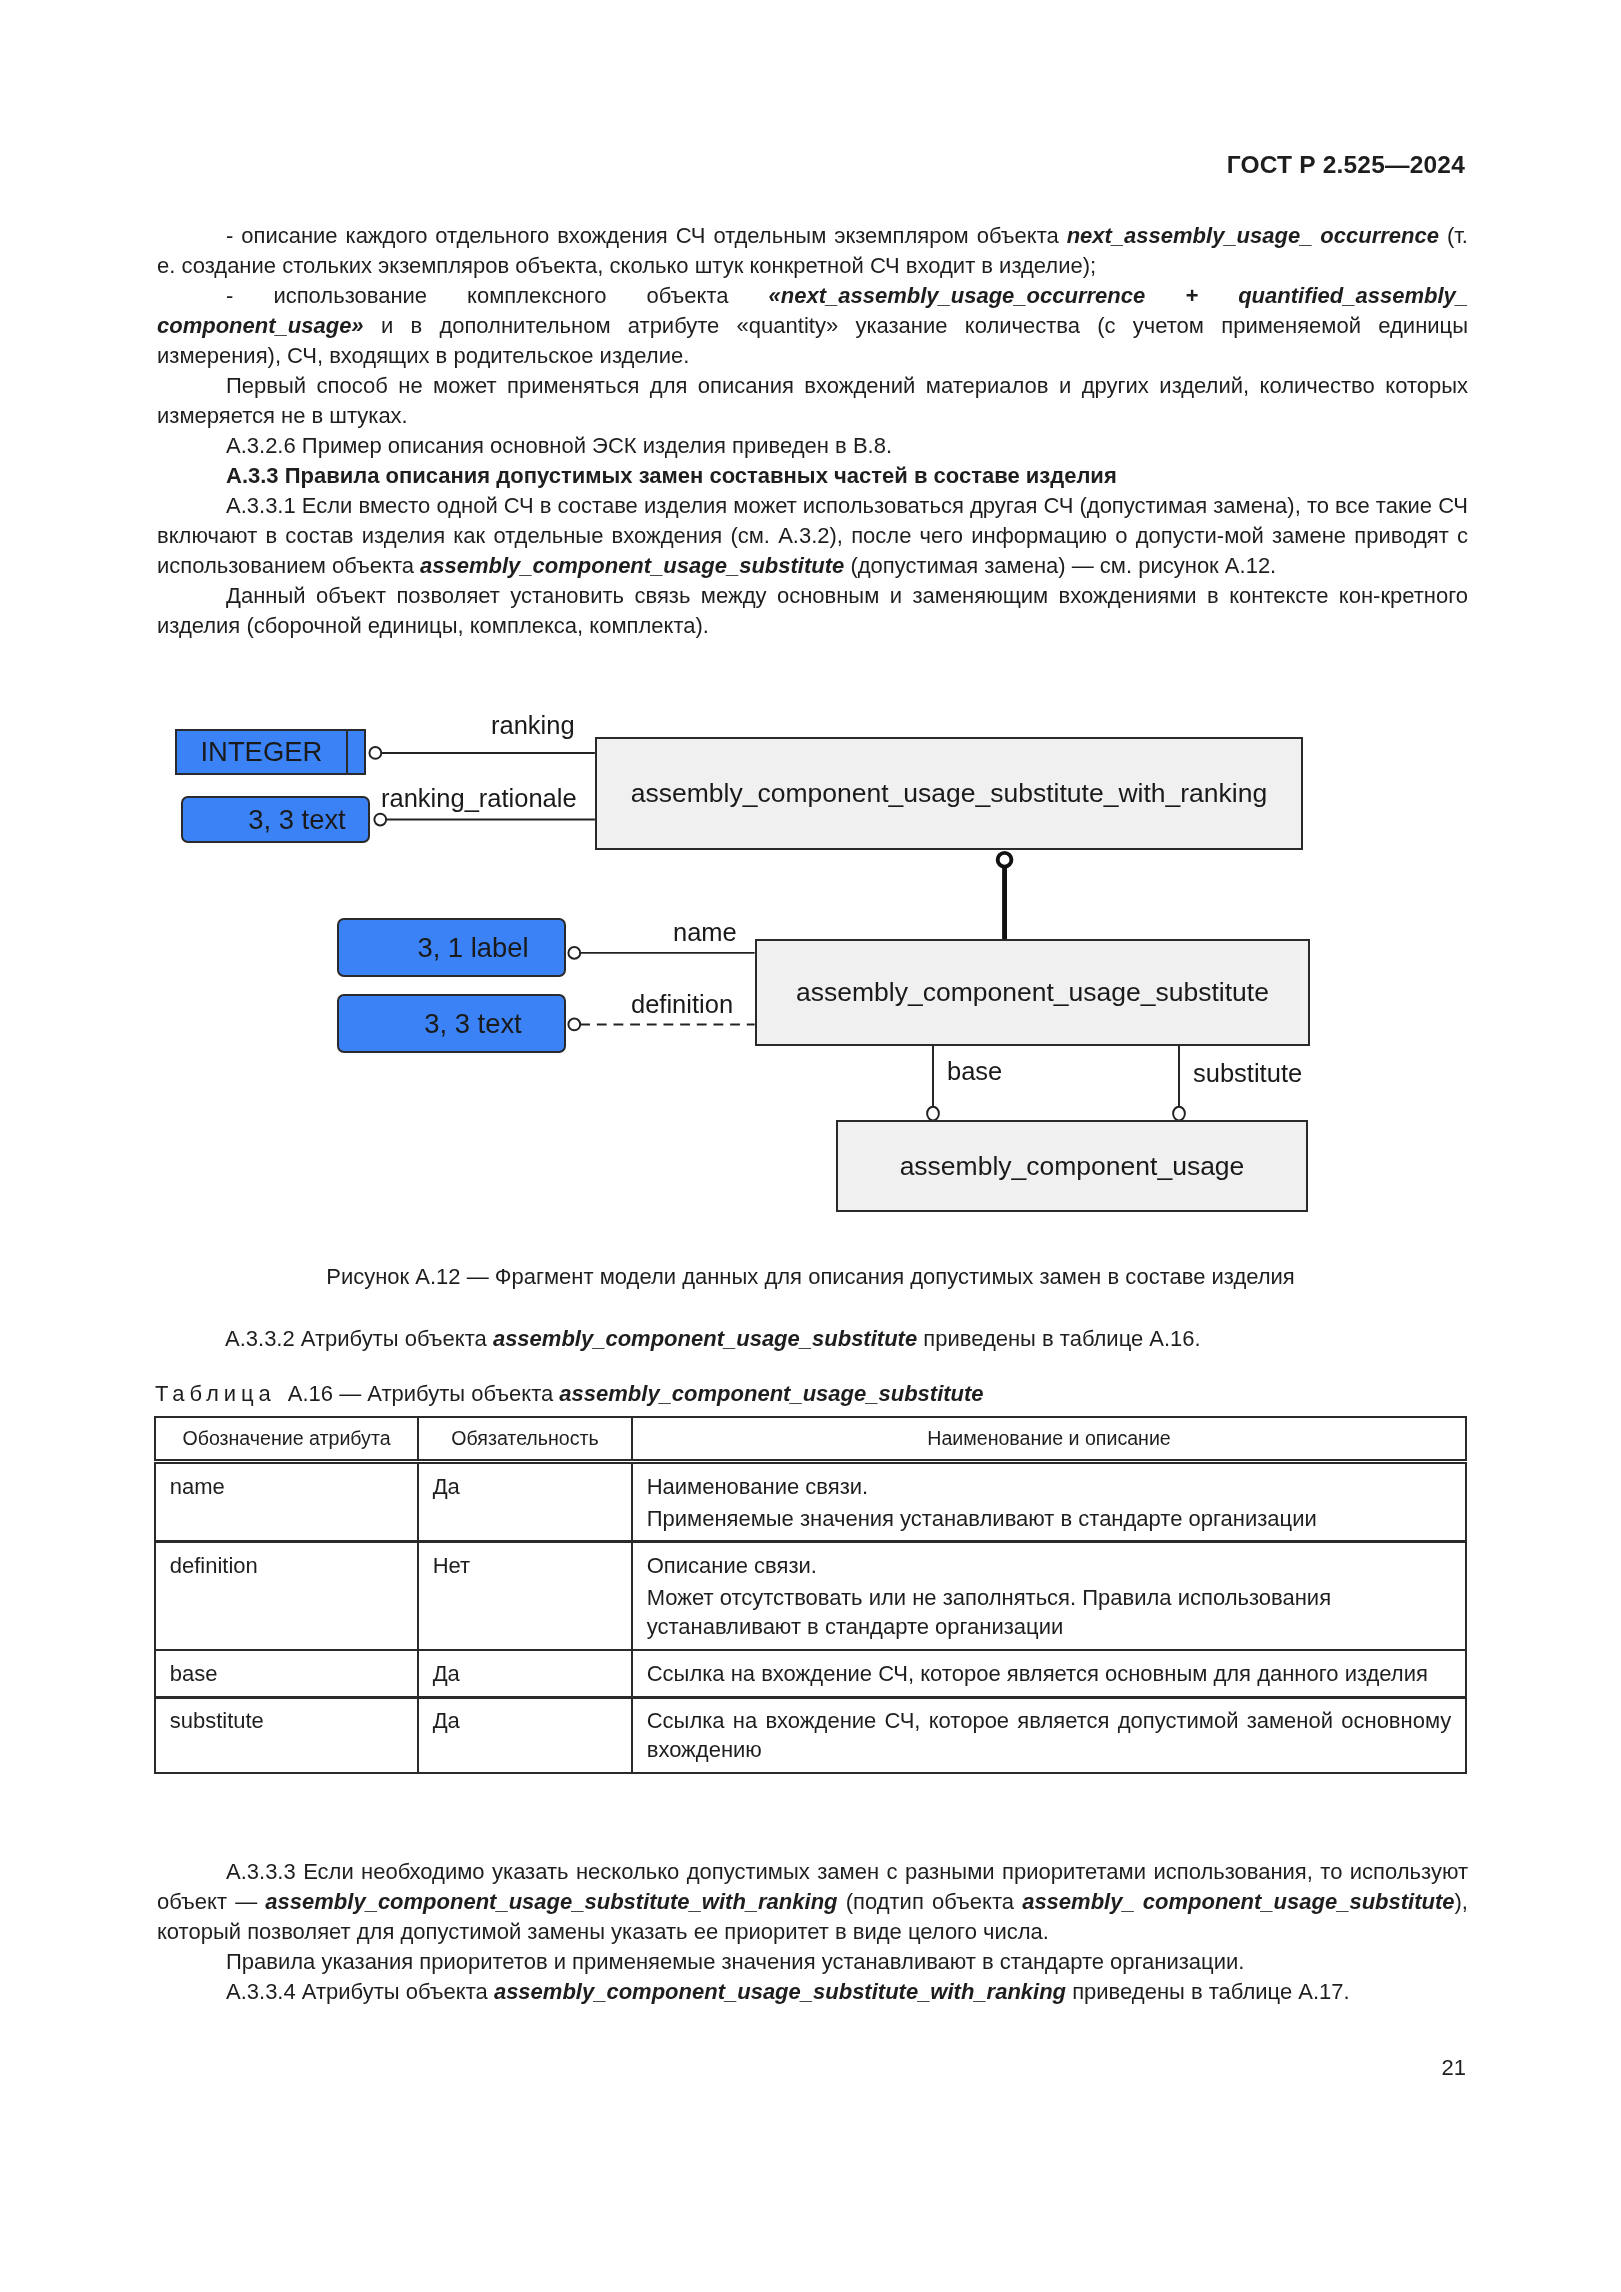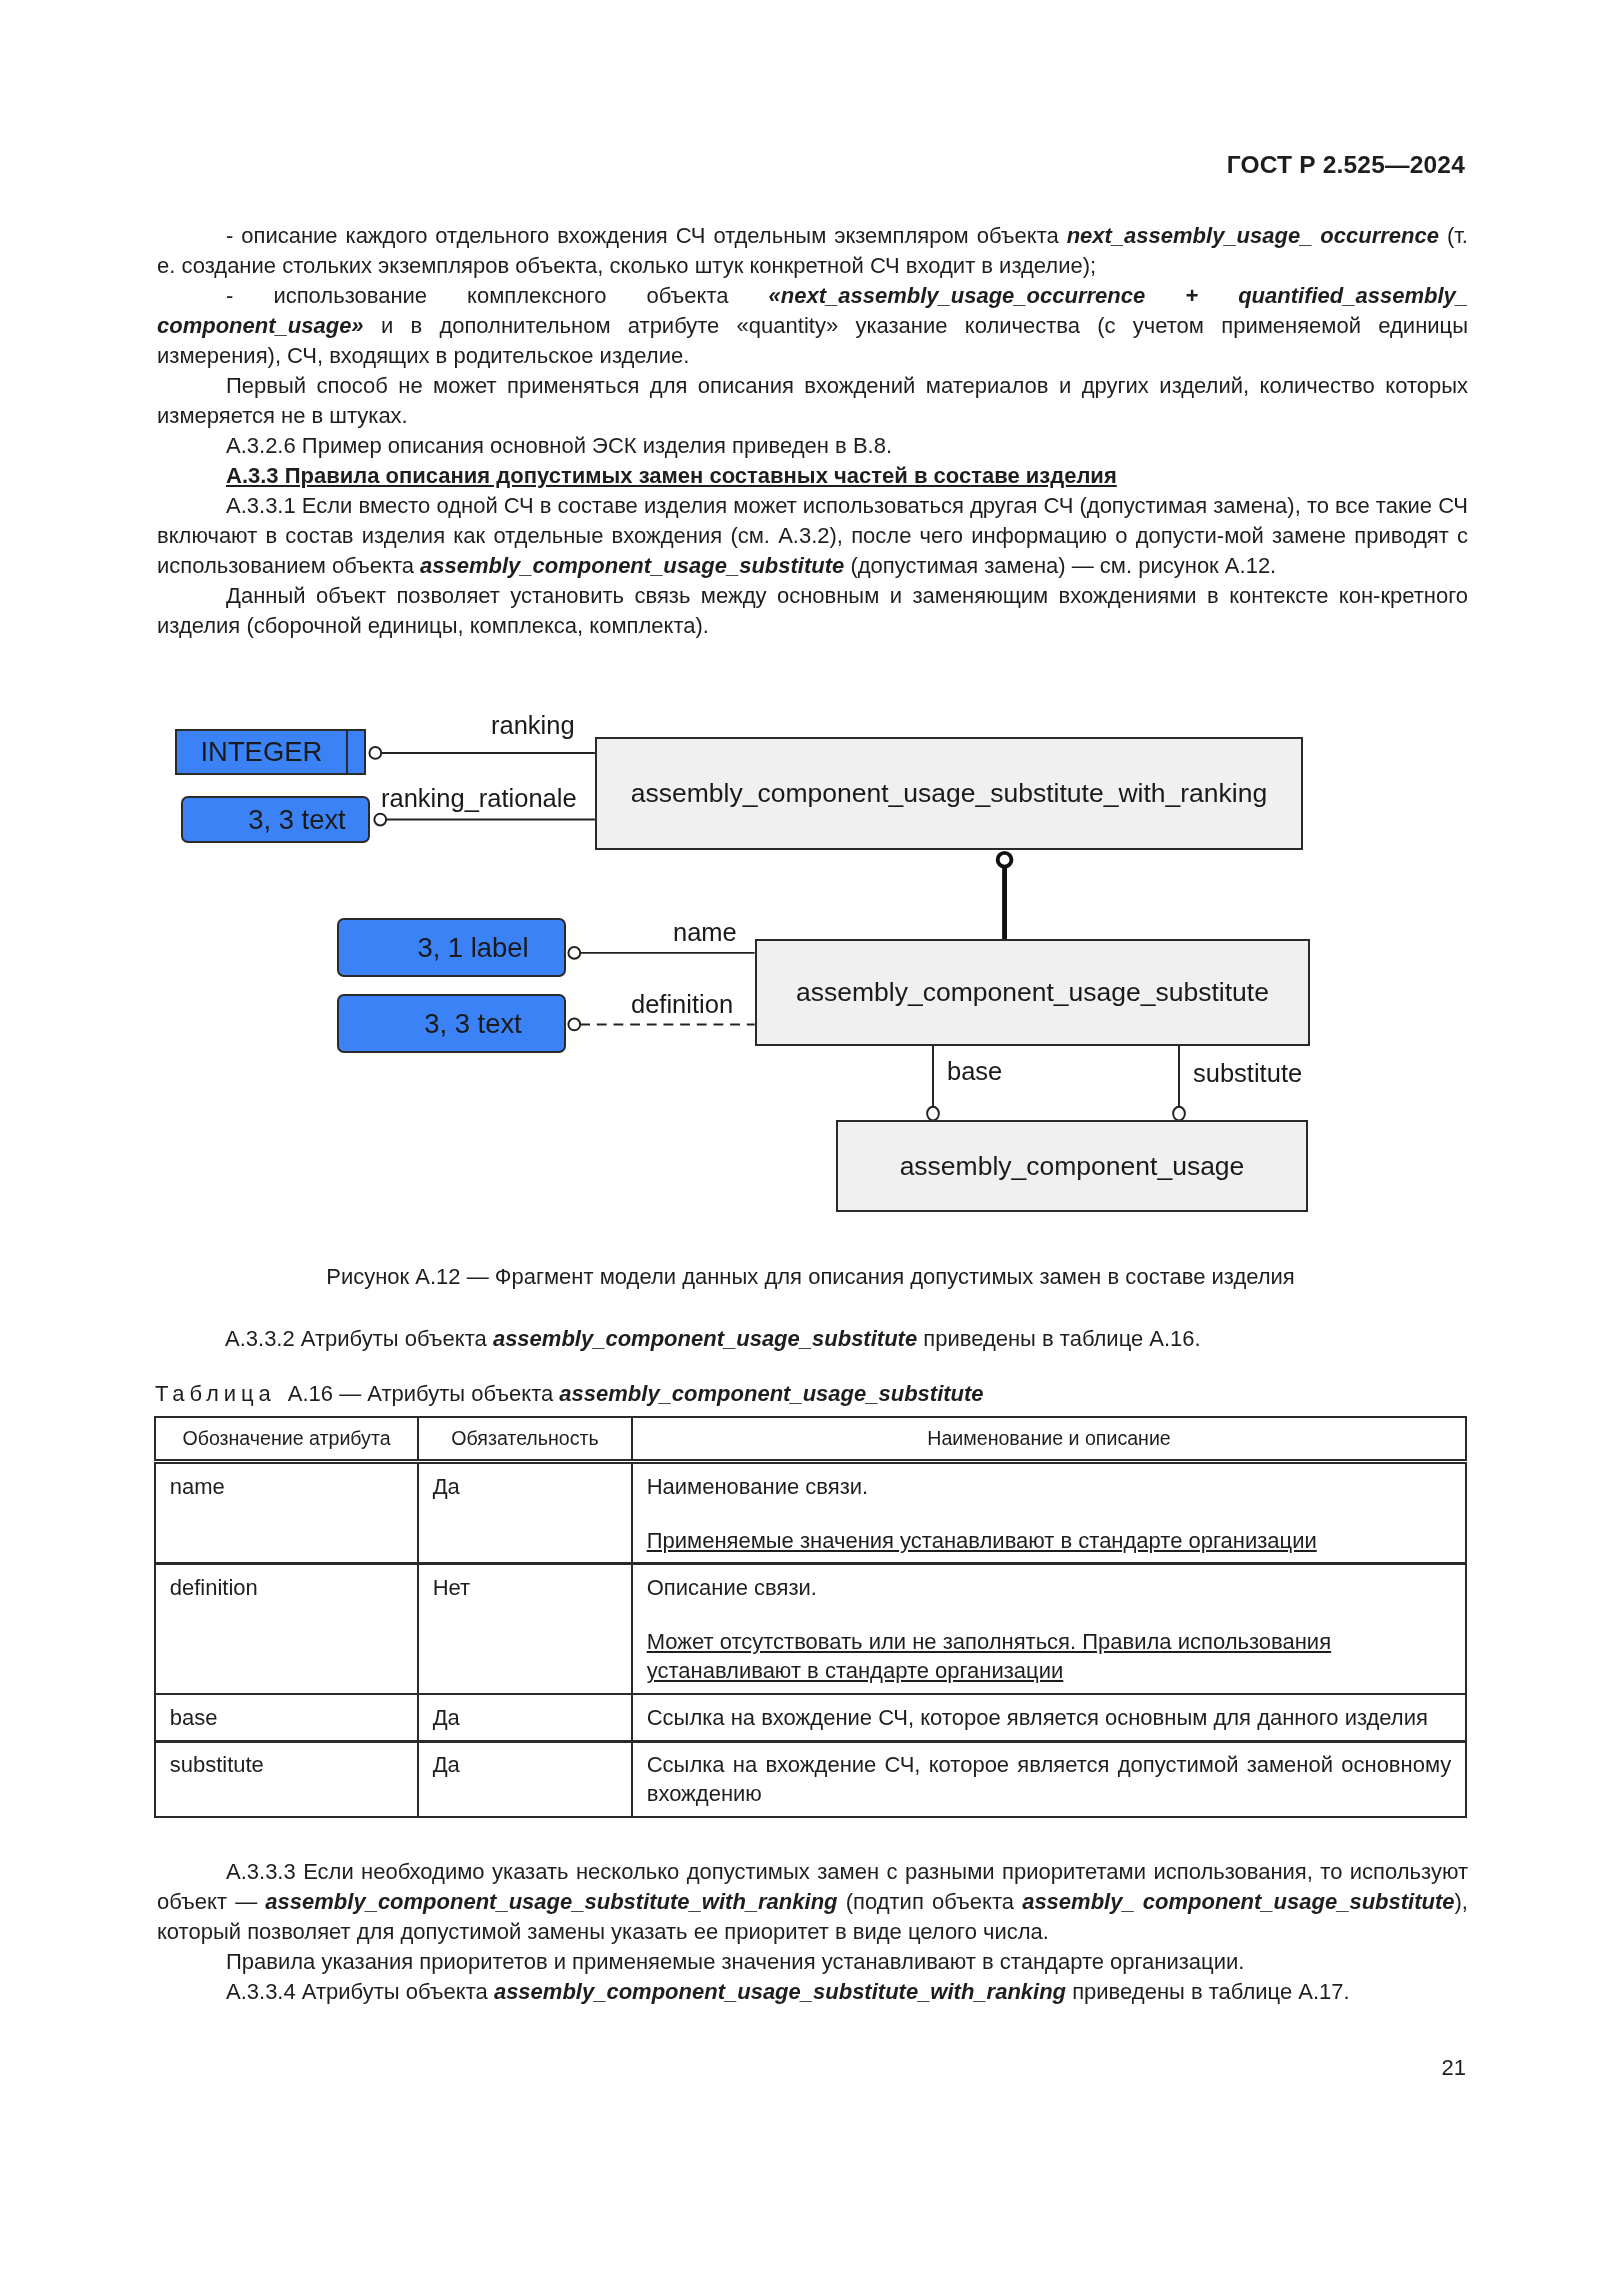--- a/index.html
+++ b/index.html
@@ -10,21 +10,21 @@
   }
   .hdr {
     position: absolute; right: 156px; top: 151px;
     font-size: 24.5px; font-weight: bold; letter-spacing: 0.2px;
   }
   .body-text {
     position: absolute; left: 157px; width: 1311px;
     font-size: 22px; line-height: 30px; text-align: justify;
   }
   .p { margin: 0; text-indent: 69px; }
-  .p.h { font-weight: bold; text-decoration: underline; }
+  .p.h { font-weight: bold; }
   .bi { font-weight: bold; font-style: italic; }
   #blk1 { top: 221px; }
 
   
   #diagram { position: absolute; left: 0; top: 0; width: 1621px; height: 1255px; pointer-events: none; }
   #diagram svg { position: absolute; left: 0; top: 0; }
   .ent {
     position: absolute; box-sizing: border-box; background: #f0f0f0;
     border: 2px solid #2a2a2a; display: flex; align-items: center; justify-content: center;
     font-size: 26.5px; color: #1a1a1a; pointer-events: auto;
@@ -51,21 +51,21 @@
   }
   table.attr th, table.attr td {
     border: 2px solid #2a2a2a; vertical-align: top; text-align: left;
     padding: 7.8px 13.7px 7.8px 13.7px; line-height: 29px;
   }
   table.attr th {
     font-weight: normal; font-size: 19.6px; text-align: center; padding: 5.9px 5.9px;
     border-bottom: 5.9px double #2a2a2a; height: 29px;
   }
   table.attr tr.thick td { border-top: 3.9px solid #2a2a2a; }
-  table.attr td .line2 { margin-top: 25px; text-decoration: underline; }
+  table.attr td .line2 { margin-top: 3px; }
   col.c1 { width: 263px; } col.c2 { width: 214px; }
 
   #blk2 { top: 1857px; }
   .pagenum { position: absolute; right: 155px; top: 2055px; font-size: 22px; margin-left: 41px; }
 </style>
 </head>
 <body>
 
 <div class="hdr">ГОСТ Р 2.525—2024</div>
 

